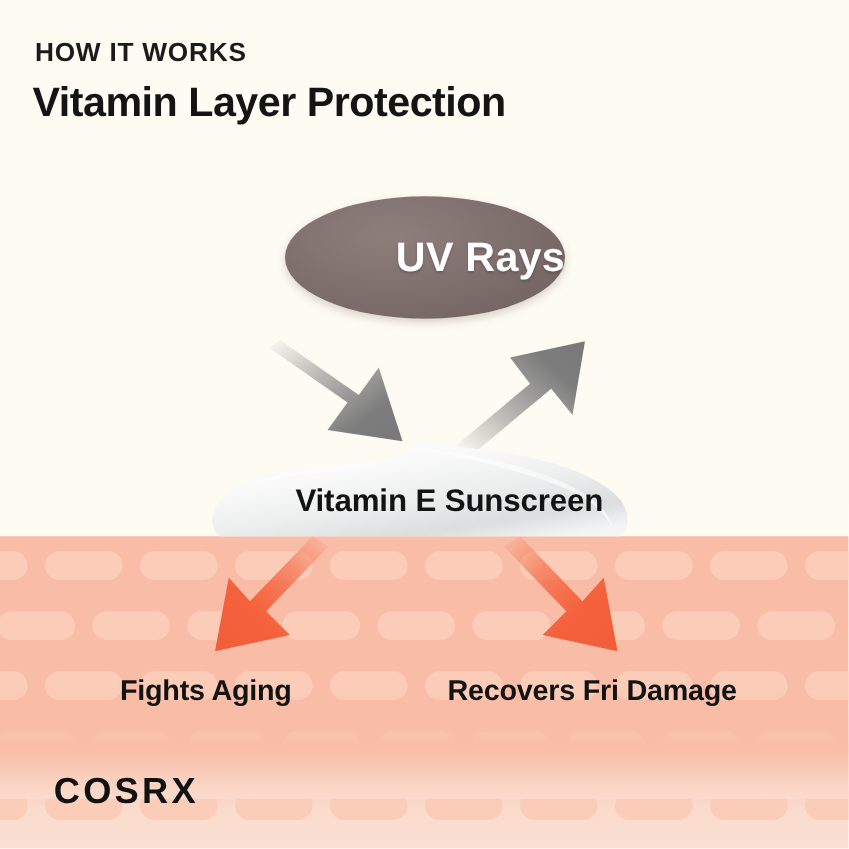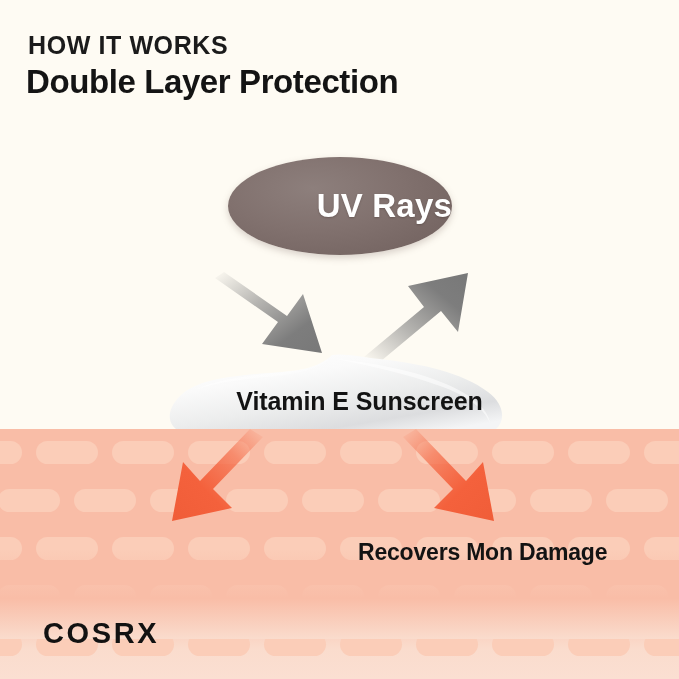--- a/index.html
+++ b/index.html
@@ -55,21 +55,21 @@
     left: 0; top: 120px;
     width: 760px;
     height: 90px;
     background: linear-gradient(180deg, rgba(249,189,167,0) 0%, #f9bda7 55%, #fadccd 100%);
   }
 
   
   .kicker {
     position: absolute;
     left: 28px; top: 31px;
-    font-size: 25px;
+    font-size: 21px;
     font-weight: bold;
     letter-spacing: 0.6px;
     color: #1b1b1b;
   }
   .headline {
     position: absolute;
     left: 26px; top: 63px;
     font-size: 33px;
     font-weight: bold;
     letter-spacing: -0.4px;
@@ -198,21 +198,21 @@
         <div class="cell" style="left:456px; top:204px; background:#fbcdb8;"></div>
         <div class="cell" style="left:532px; top:204px; background:#fbcdb8;"></div>
         <div class="cell" style="left:608px; top:204px; background:#fbcdb8;"></div>
         <div class="cell" style="left:684px; top:204px; background:#fbcdb8;"></div>
       </div>
     <div class="cells-fade"></div>
   </div>
 
   <div class="kicker">HOW IT WORKS</div>
 
-  <div class="headline">Double Layer Protection</div>
+  <div class="headline">Vitamin Layer Protection</div>
 
   <svg class="layer-svg" viewBox="0 0 679 679">
     <defs>
       <linearGradient id="grayIn" x1="0" y1="0" x2="1" y2="1">
         <stop offset="0%" stop-color="#7d7d7d" stop-opacity="0"></stop>
         <stop offset="38%" stop-color="#7d7d7d" stop-opacity="0.55"></stop>
         <stop offset="75%" stop-color="#7d7d7d" stop-opacity="1"></stop>
         <stop offset="100%" stop-color="#787878" stop-opacity="1"></stop>
       </linearGradient>
       <linearGradient id="grayOut" x1="0" y1="1" x2="1" y2="0">
@@ -306,18 +306,19 @@
                L 403 437 Z" fill="url(#orangeR)"></path>
     </g>
   </svg>
 
   <div class="uv-ellipse">
     <span class="uv-label">UV Rays</span>
   </div>
 
   <div class="sunscreen-label">Vitamin E Sunscreen</div>
 
-
-  <div class="benefit benefit-right">Recovers Mon Damage</div>
+  <div class="benefit benefit-left">Fights Aging</div>
+
+  <div class="benefit benefit-right">Recovers Fri Damage</div>
 
   <div class="brand">COSRX</div>
 
 </div>
 
 </body></html>

